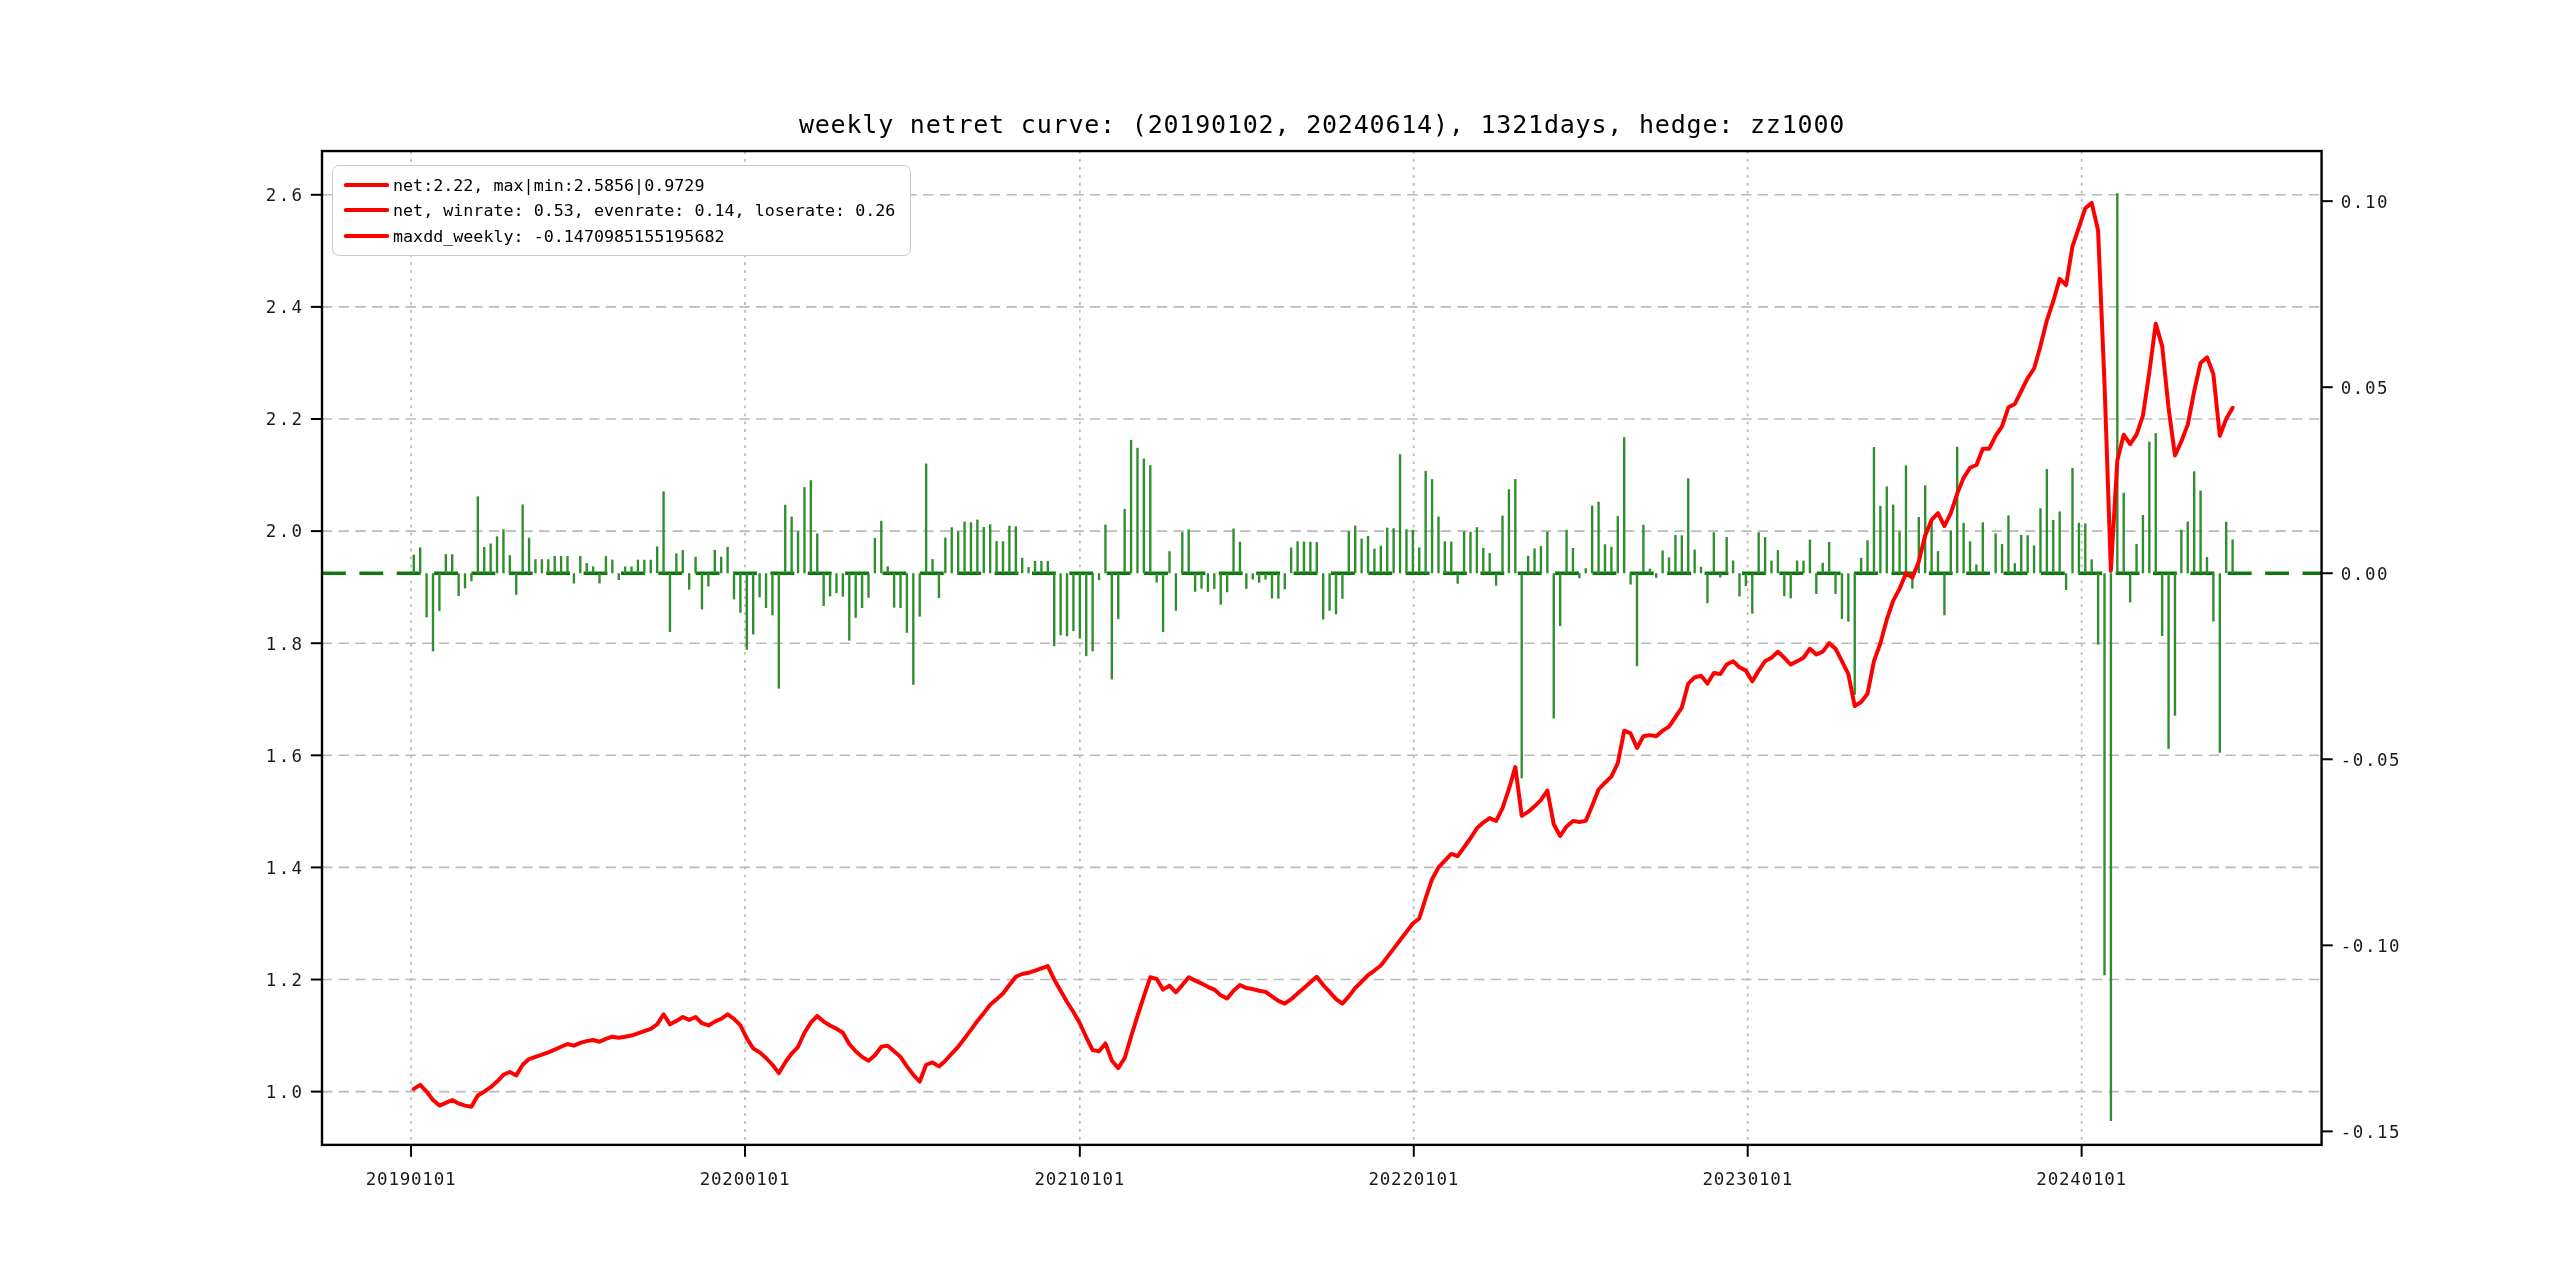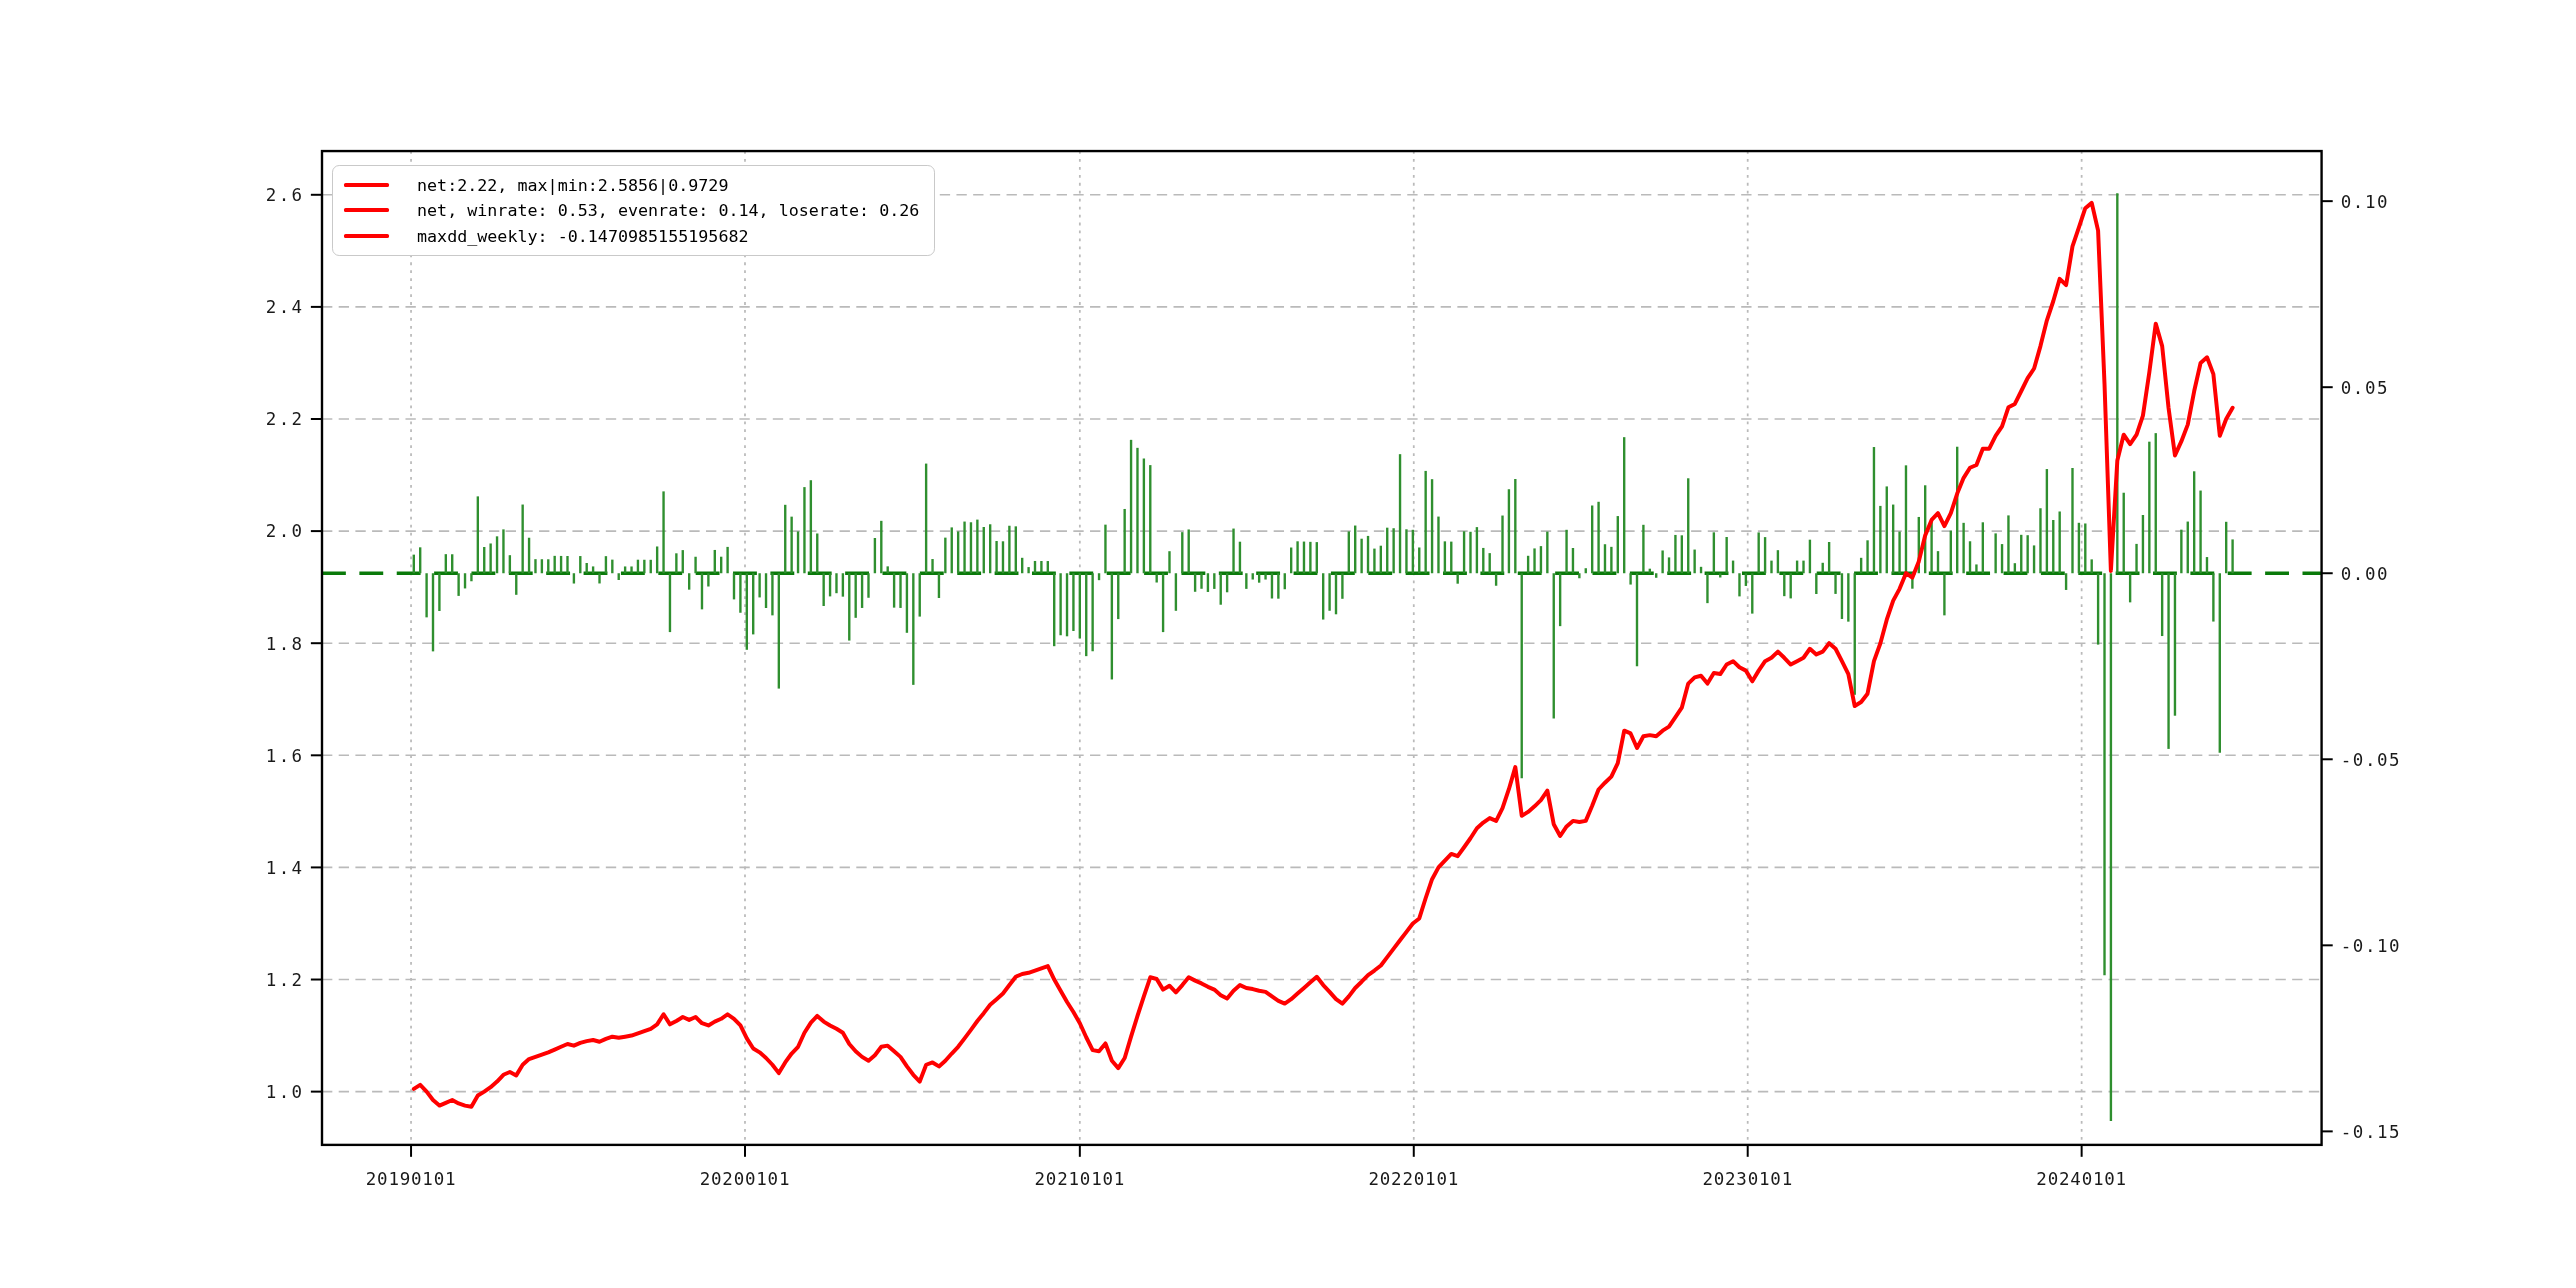--- a/index.html
+++ b/index.html
@@ -29,38 +29,39 @@
     left: 332px; top: 165px;
     background: #ffffff;
     border: 1.6px solid #c9c9c9;
     border-radius: 7.2px;
     padding: 8.7px 14.3px 8.7px 11px;
     display: flex;
     flex-direction: column;
     gap: 5.6px;
     z-index: 5;
   }
-  .legend-row { display: flex; align-items: center; gap: 28px; white-space: nowrap; }
+  .legend-row { display: flex; align-items: center; gap: 4px; white-space: nowrap; }
   .legend-swatch {
     display: inline-block;
     width: 45px; height: 4px;
     background: #ff0000;
     border-radius: 1.6px;
     flex: 0 0 auto;
   }
   .legend-label {
     font-size: 16.7px;
     color: #000000;
     letter-spacing: 0px;
   }
 </style>
 </head>
 <body>
 
 <div id="figure">
+  <div id="chart-title">weekly netret curve: (20190102, 20240614), 1321days, hedge: zz1000</div>
 
   <svg id="chart-svg" width="2576" height="1288" viewBox="0 0 3240 1620">
       <g>
         <line x1="405" x2="2920" y1="245" y2="245" stroke="#bababa" stroke-width="2" stroke-dasharray="13 8"></line>
         <line x1="405" x2="2920" y1="386.0000000000001" y2="386.0000000000001" stroke="#bababa" stroke-width="2" stroke-dasharray="13 8"></line>
         <line x1="405" x2="2920" y1="526.9999999999999" y2="526.9999999999999" stroke="#bababa" stroke-width="2" stroke-dasharray="13 8"></line>
         <line x1="405" x2="2920" y1="668" y2="668" stroke="#bababa" stroke-width="2" stroke-dasharray="13 8"></line>
         <line x1="405" x2="2920" y1="809" y2="809" stroke="#bababa" stroke-width="2" stroke-dasharray="13 8"></line>
         <line x1="405" x2="2920" y1="950" y2="950" stroke="#bababa" stroke-width="2" stroke-dasharray="13 8"></line>
         <line x1="405" x2="2920" y1="1091" y2="1091" stroke="#bababa" stroke-width="2" stroke-dasharray="13 8"></line>

